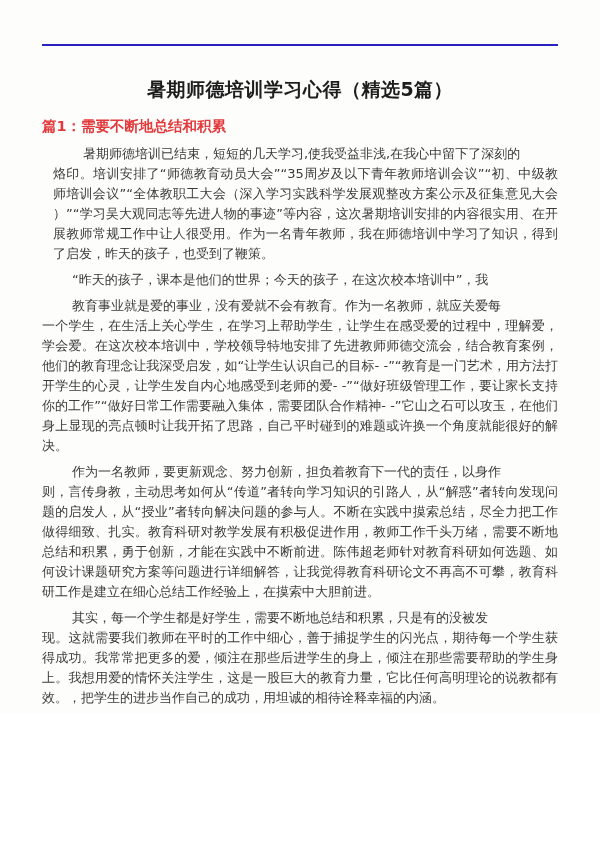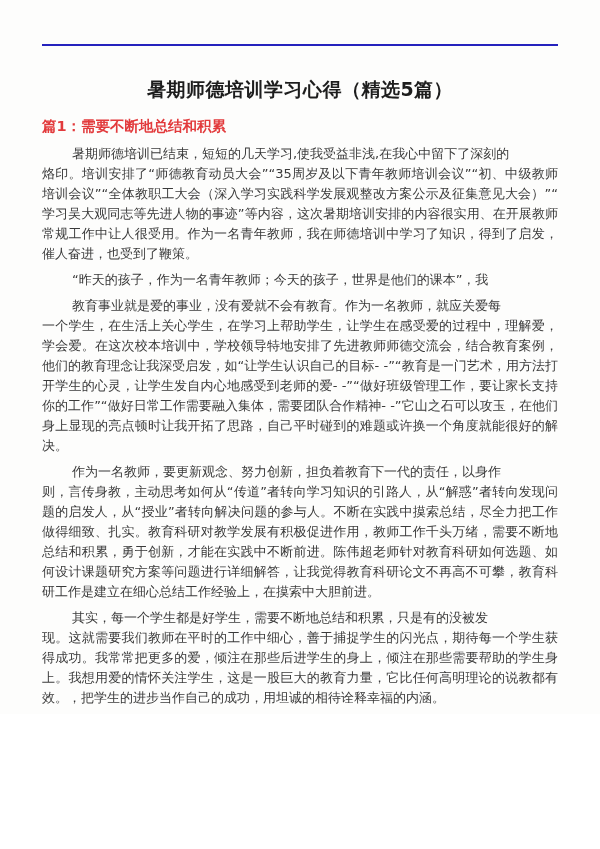--- a/index.html
+++ b/index.html
@@ -53,20 +53,21 @@
     margin: 6px 0 0 0;
     font-size: 13px;
     line-height: 20px;
     color: #3a3a3a;
     text-align: justify;
     word-break: break-all;
     line-break: anywhere;
   }
   p.para:first-of-type {
     margin-top: 9px;
+    margin-left: 11px;
   }
   p.para .lead {
     display: block;
     text-indent: 2.3em;
   }
   .bottom-rule {
     position: absolute;
     top: 818px;
     left: 42px;
     right: 42px;
@@ -87,23 +88,23 @@
 <div class="page">
 
   <hr class="rule top-rule">
 
   <div class="content">
 
     <h1 class="doc-title">暑期师德培训学习心得（精选5篇）</h1>
 
     <h2 class="section-heading">篇1：需要不断地总结和积累</h2>
 
-    <p class="para"><span class="lead">暑期师德培训已结束，短短的几天学习,使我受益非浅,在我心中留下了深刻的</span><span class="rest">烙印。培训安排了“师德教育动员大会”“35周岁及以下青年教师培训会议”“初、中级教师培训会议”“全体教职工大会（深入学习实践科学发展观整改方案公示及征集意见大会）”“学习吴大观同志等先进人物的事迹”等内容，这次暑期培训安排的内容很实用、在开展教师常规工作中让人很受用。作为一名青年教师，我在师德培训中学习了知识，得到了启发，催人奋进，也受到了鞭策。</span></p>
+    <p class="para"><span class="lead">暑期师德培训已结束，短短的几天学习,使我受益非浅,在我心中留下了深刻的</span><span class="rest">烙印。培训安排了“师德教育动员大会”“35周岁及以下青年教师培训会议”“初、中级教师培训会议”“全体教职工大会（深入学习实践科学发展观整改方案公示及征集意见大会）”“学习吴大观同志等先进人物的事迹”等内容，这次暑期培训安排的内容很实用、在开展教师常规工作中让人很受用。作为一名青年教师，我在师德培训中学习了知识，得到了启发，昨天的孩子，也受到了鞭策。</span></p>
 
-    <p class="para"><span class="lead">“昨天的孩子，作为一名青年教师；今天的孩子，世界是他们的课本”，我</span></p>
+    <p class="para"><span class="lead">“昨天的孩子，课本是他们的世界；今天的孩子，在这次校本培训中”，我</span></p>
 
     <p class="para"><span class="lead">教育事业就是爱的事业，没有爱就不会有教育。作为一名教师，就应关爱每</span><span class="rest">一个学生，在生活上关心学生，在学习上帮助学生，让学生在感受爱的过程中，理解爱，学会爱。在这次校本培训中，学校领导特地安排了先进教师师德交流会，结合教育案例，他们的教育理念让我深受启发，如“让学生认识自己的目标- -”“教育是一门艺术，用方法打开学生的心灵，让学生发自内心地感受到老师的爱- -”“做好班级管理工作，要让家长支持你的工作”“做好日常工作需要融入集体，需要团队合作精神- -”它山之石可以攻玉，在他们身上显现的亮点顿时让我开拓了思路，自己平时碰到的难题或许换一个角度就能很好的解决。</span></p>
 
     <p class="para"><span class="lead">作为一名教师，要更新观念、努力创新，担负着教育下一代的责任，以身作</span><span class="rest">则，言传身教，主动思考如何从“传道”者转向学习知识的引路人，从“解惑”者转向发现问题的启发人，从“授业”者转向解决问题的参与人。不断在实践中摸索总结，尽全力把工作做得细致、扎实。教育科研对教学发展有积极促进作用，教师工作千头万绪，需要不断地总结和积累，勇于创新，才能在实践中不断前进。陈伟超老师针对教育科研如何选题、如何设计课题研究方案等问题进行详细解答，让我觉得教育科研论文不再高不可攀，教育科研工作是建立在细心总结工作经验上，在摸索中大胆前进。</span></p>
 
     <p class="para"><span class="lead">其实，每一个学生都是好学生，需要不断地总结和积累，只是有的没被发</span><span class="rest">现。这就需要我们教师在平时的工作中细心，善于捕捉学生的闪光点，期待每一个学生获得成功。我常常把更多的爱，倾注在那些后进学生的身上，倾注在那些需要帮助的学生身上。我想用爱的情怀关注学生，这是一股巨大的教育力量，它比任何高明理论的说教都有效。，把学生的进步当作自己的成功，用坦诚的相待诠释幸福的内涵。</span></p>
 
   </div>
 
   <hr class="rule bottom-rule">

